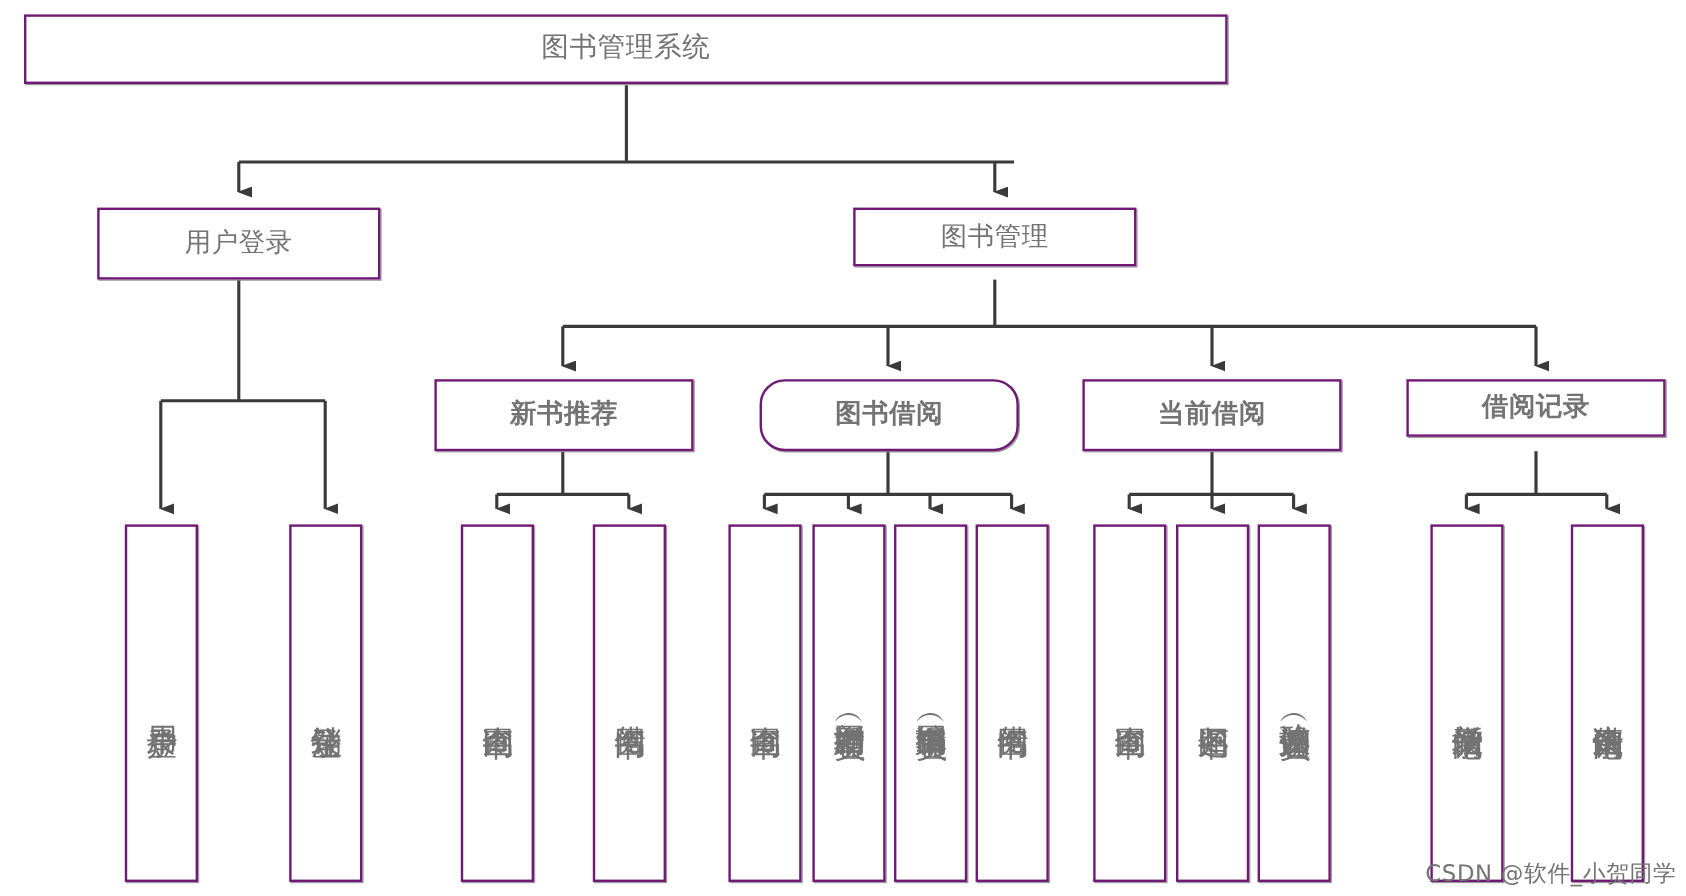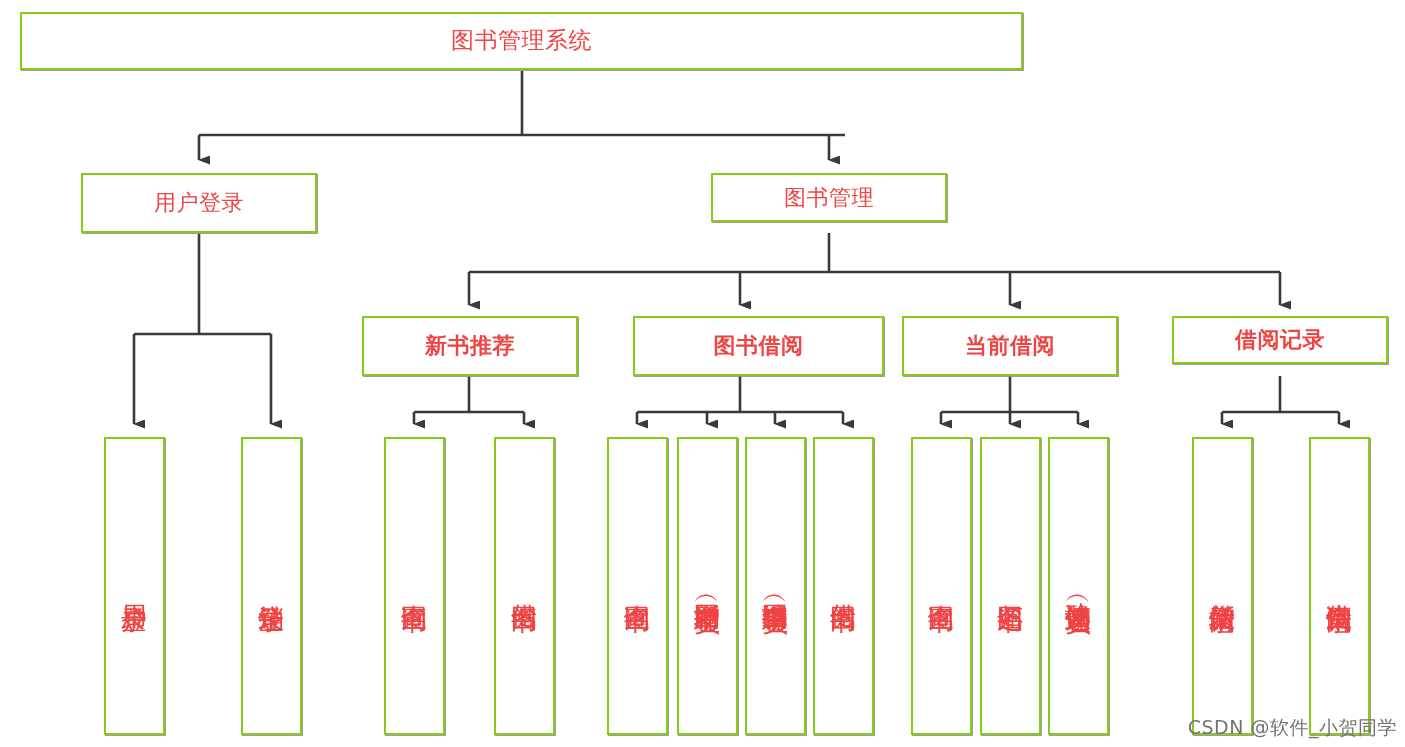--- a/index.html
+++ b/index.html
@@ -23,26 +23,26 @@
     left: 0;
     top: 0;
     width: 1405px;
     height: 747px;
     pointer-events: none;
   }
   .node {
     position: absolute;
     box-sizing: border-box;
     background: #ffffff;
-    border: 2px solid #84cc16;
+    border: 2px solid #701a75;
     box-shadow: 1px 1px 0 0 rgba(140,140,140,0.85);
     display: flex;
     align-items: center;
     justify-content: center;
-    color: #ef4444;
+    color: #737373;
   }
   .node .lbl {
     display: block;
     text-align: center;
     line-height: 1.18;
     letter-spacing: 0.5px;
   }
   .node-root .lbl { font-size: 23px; }
   .node-l2 .lbl { font-size: 22px; }
   .node-l3 .lbl { font-size: 22px; font-weight: bold; }
@@ -131,21 +131,21 @@
   <div class="node node-l2" style="left:81px; top:173px; width:236px; height:60px;">
     <span class="lbl">用户登录</span>
   </div>
   <div class="node node-l2" style="left:711px; top:173px; width:236px; height:49px;">
     <span class="lbl">图书管理</span>
   </div>
 
   <div class="node node-l3" style="left:362px; top:316px; width:216px; height:60px;">
     <span class="lbl">新书推荐</span>
   </div>
-  <div class="node node-l3" style="left:633px; top:316px; width:251px; height:60px;">
+  <div class="node node-l3" style="left:633px; top:316px; width:216px; height:60px;border-radius:21px;">
     <span class="lbl">图书借阅</span>
   </div>
   <div class="node node-l3" style="left:902px; top:316px; width:216px; height:60px;">
     <span class="lbl">当前借阅</span>
   </div>
   <div class="node node-l3" style="left:1172px; top:316px; width:216px; height:48px;">
     <span class="lbl">借阅记录</span>
   </div>
 
   <div class="node node-leaf" style="left:104px; top:437px; width:61px; height:298px;">

